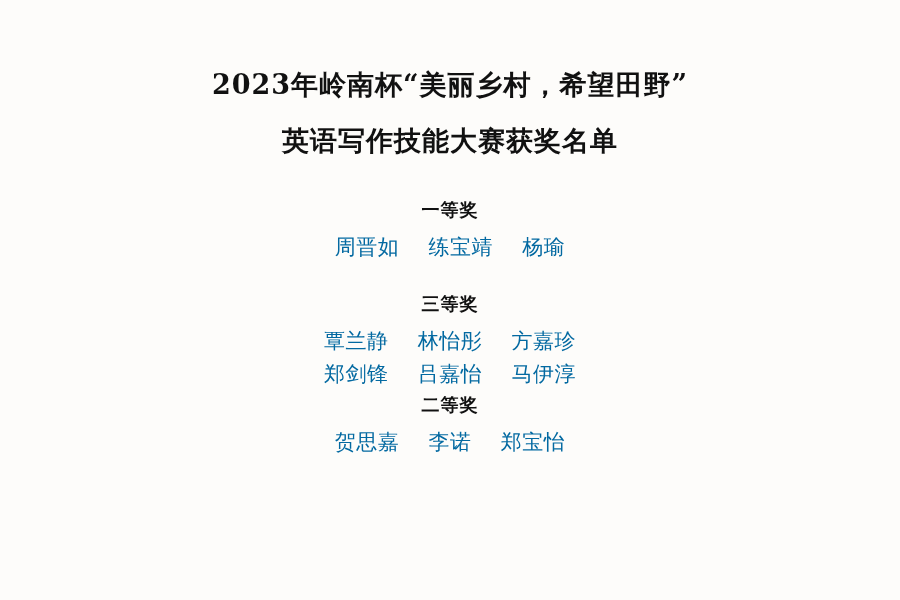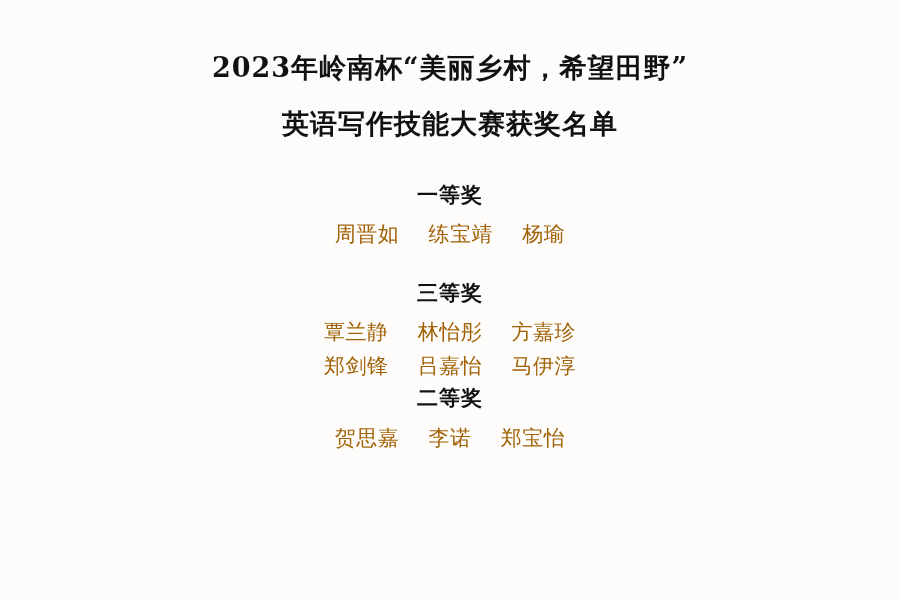--- a/index.html
+++ b/index.html
@@ -16,20 +16,21 @@
     overflow: hidden;
   }
   .page {
     position: relative;
     width: 900px;
     height: 576px;
     box-sizing: border-box;
     display: flex;
     flex-direction: column;
     align-items: flex-start;
+    margin-top: 17px;
   }
   .title-block {
     margin-top: 52px;
     text-align: center;
     width: 100%;
   }
   .title-line {
     font-family: "DejaVu Serif", "Liberation Serif", serif;
     font-weight: bold;
     font-size: 27px;
@@ -47,32 +48,32 @@
   }
   .award-group {
     margin-bottom: 26px;
   }
   .award-group.last {
     margin-bottom: 0;
   }
   .award-label {
     font-family: "DejaVu Serif", "Liberation Serif", serif;
     font-weight: bold;
-    font-size: 21px;
+    font-size: 18px;
     color: #111111;
     letter-spacing: 1px;
     line-height: 1.4;
   }
   .award-names {
     margin-top: 9px;
   }
   .name-row {
     font-family: "DejaVu Sans", "Liberation Sans", sans-serif;
     font-size: 21px;
-    color: #a16207;
+    color: #0369a1;
     line-height: 1.6;
     letter-spacing: 0.5px;
   }
   .name-item {
     display: inline-block;
     margin: 0 11px;
   }
 </style>
 </head>
 <body>

